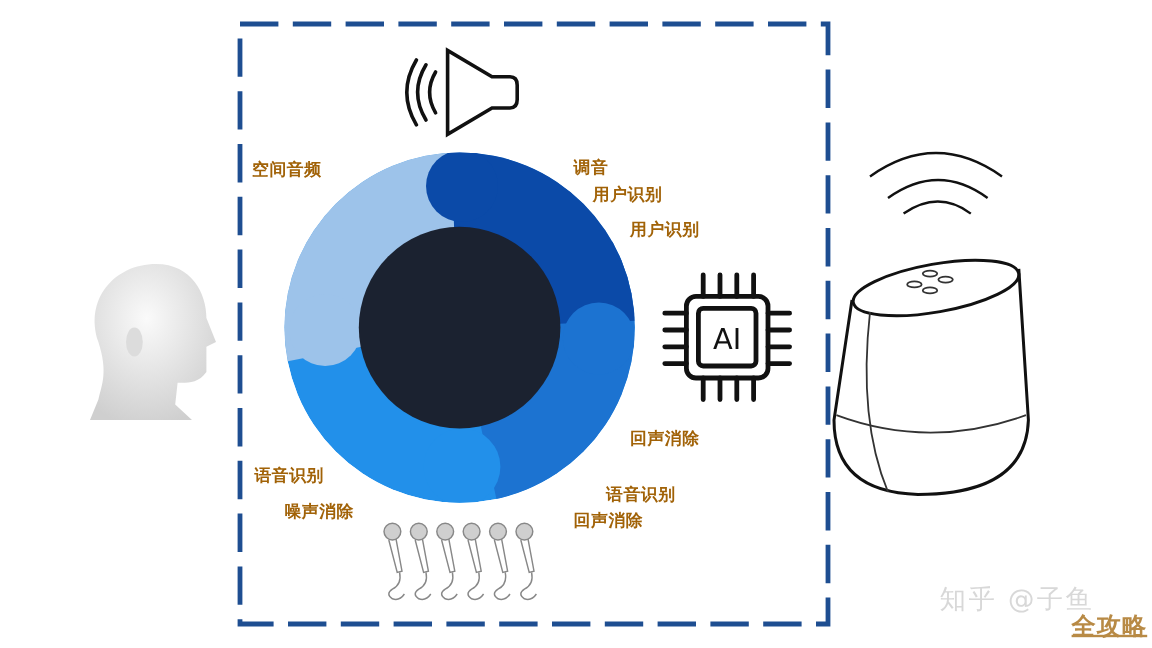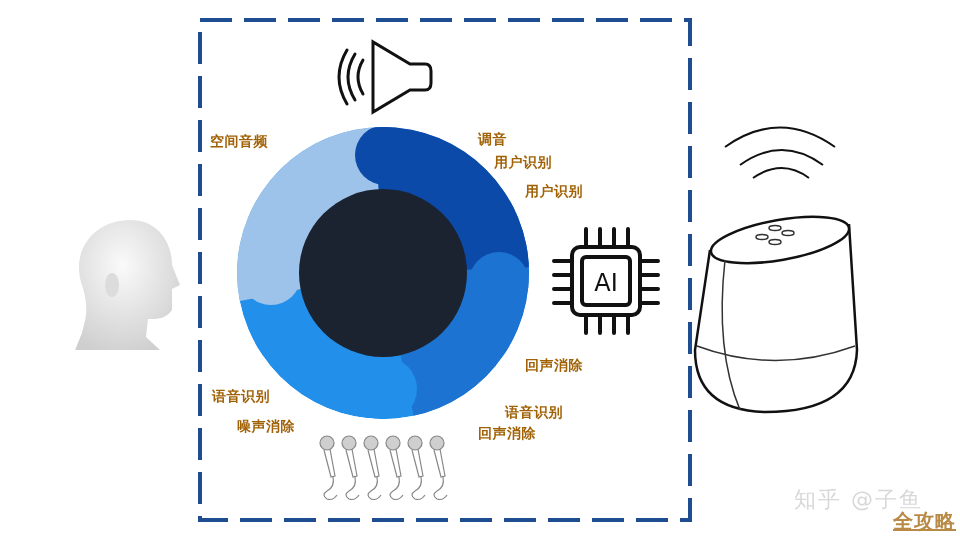--- a/index.html
+++ b/index.html
@@ -1,20 +1,20 @@
 <!DOCTYPE html>
 <html><head>
 <meta charset="utf-8">
 <style>
   html, body { margin:0; padding:0; }
   body { width:960px; height:540px; background:#ffffff; position:relative; overflow:hidden;
          font-family: "DejaVu Sans", "Liberation Sans", sans-serif; }
   .label { position:absolute; font-size:14px; font-weight:bold; color:#a16207; white-space:nowrap; letter-spacing:0.5px; }
   .abs { position:absolute; }
-  .watermark { position:absolute; left:783px; top:485px; font-size:22px; color:#d8d8d8; letter-spacing:2px;margin-left:11px; }
+  .watermark { position:absolute; left:783px; top:485px; font-size:22px; color:#d8d8d8; letter-spacing:2px; }
   .watermark2 { position:absolute; left:893px; top:508px; font-size:20px; font-weight:bold; color:#b88a45; letter-spacing:1px;text-decoration:underline; }
 </style>
 </head>
 <body>
 
 <svg class="abs" style="left:60px;top:215px" width="130" height="140" viewBox="0 0 130 140">
   <defs>
     <radialGradient id="hg" cx="0.45" cy="0.35" r="0.7">
       <stop offset="0" stop-color="#fafafa"></stop>
       <stop offset="1" stop-color="#cfcfcf"></stop>

